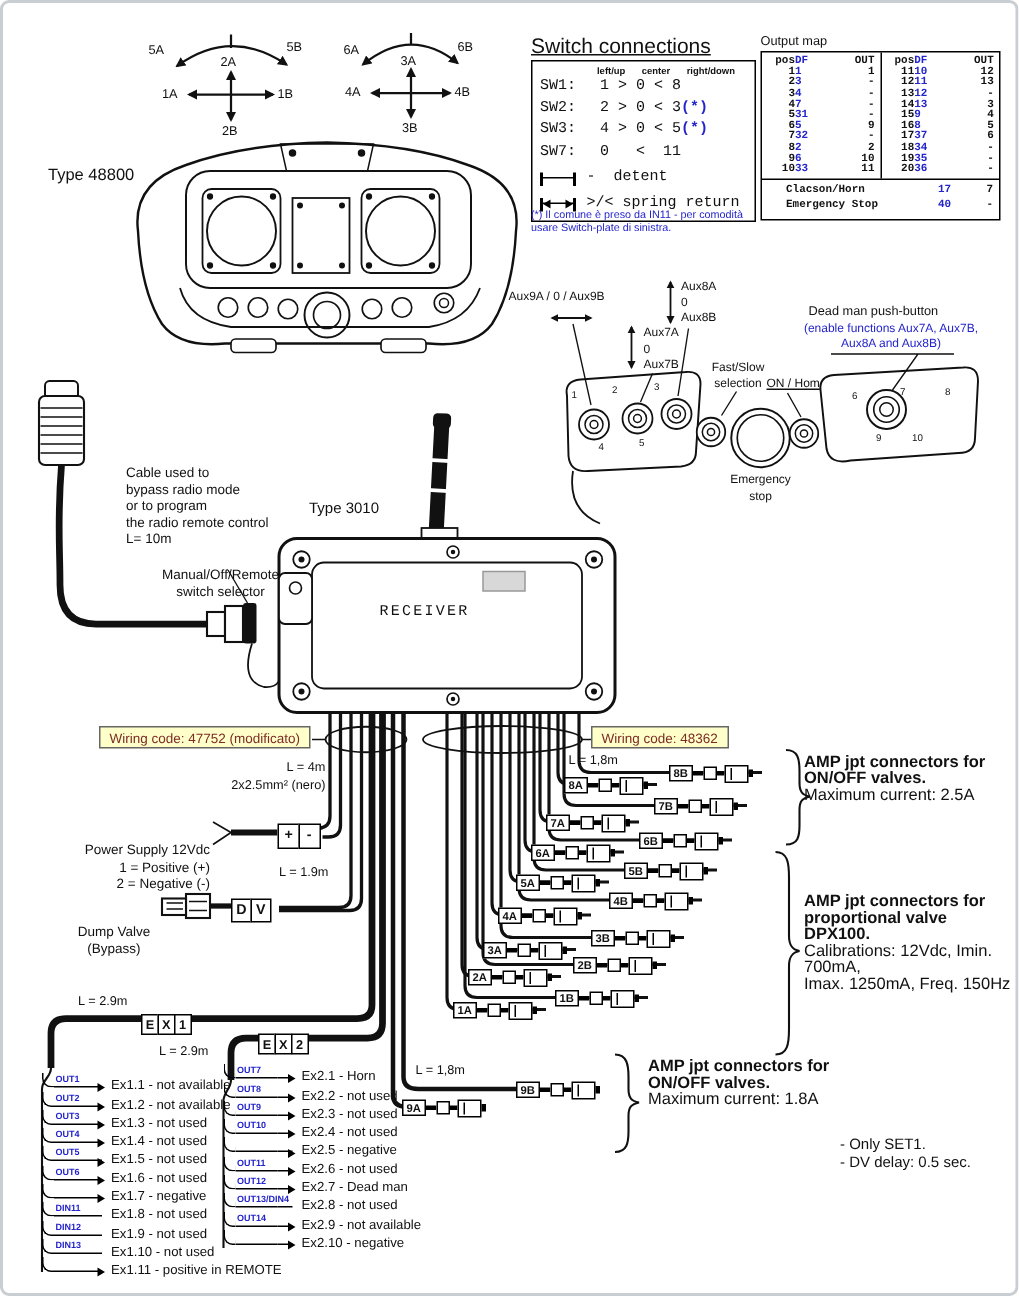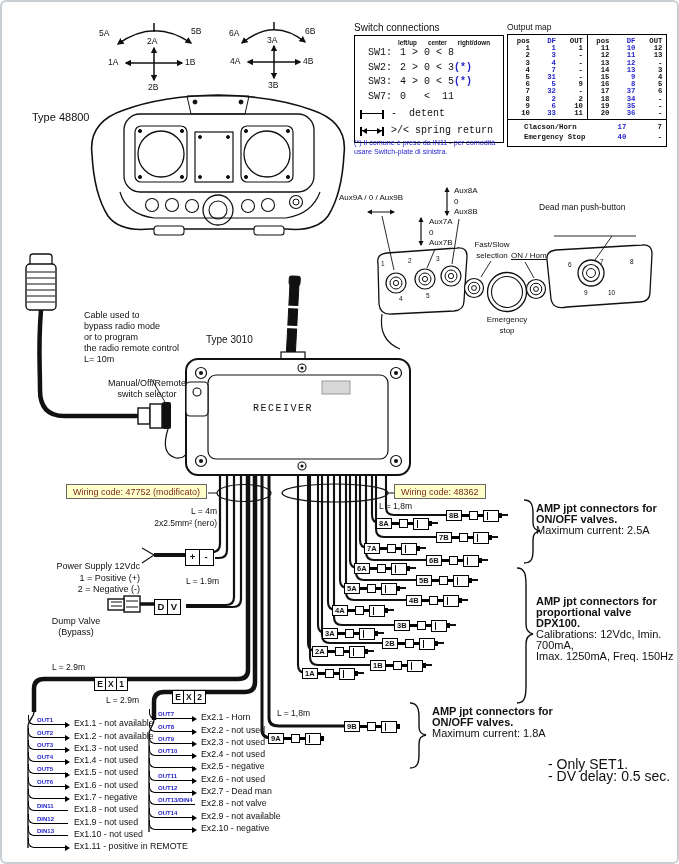--- a/index.html
+++ b/index.html
@@ -19,25 +19,25 @@
 
   
   .pcu-title{position:absolute;left:40px;top:68px;width:120px;text-align:right;
              font-size:11.5px;line-height:13px;white-space:pre-line;letter-spacing:.3px;}
   .pcu-type{position:absolute;left:30px;top:109px;font-size:11px;}
   .rx-type{position:absolute;left:204px;top:332px;font-size:10px;}
   .rx-label{position:absolute;left:251px;top:401px;width:92px;text-align:left;
             font-size:10px;letter-spacing:1.5px;font-family:Liberation Mono, monospace;}
 
   
-  .sc-title{font-size:10px;margin-bottom:2px;}
+  .sc-title{font-size:14px;margin-bottom:2px;text-decoration:underline;}
   .sc-box{border:1.5px solid #000;background:#fff;padding:3px 5px 4px 5px;}
   .sc-head{display:flex;gap:11px;padding-left:38px;font-size:6.3px;font-weight:bold;}
   .sc-row{display:flex;font-family:"Liberation Mono","DejaVu Sans Mono",monospace;
-          font-size:10px;line-height:14.5px;text-align:center;}
+          font-size:10px;line-height:14.5px;}
   .sc-name{width:40px;}
   .sc-val{white-space:pre;}
   .sc-star{color:#2424cc;font-weight:bold;white-space:pre;}
   .sc-leg{display:flex;align-items:center;gap:7px;
           font-family:"Liberation Mono","DejaVu Sans Mono",monospace;
           font-size:10px;line-height:14px;margin-top:3px;}
   .sc-leglabel{white-space:pre;}
   .sym{position:relative;width:20px;height:9px;display:inline-block;flex:0 0 20px;}
   .sym.detent{border-left:2px solid #000;border-right:2px solid #000;}
   .sym.detent::after{content:"";position:absolute;left:0;right:0;top:3.6px;border-top:1.6px solid #000;}
@@ -53,27 +53,27 @@
 
   
   .om-title{font-size:8.5px;margin-bottom:2px;}
   .om-box{border:1.5px solid #000;background:#fff;}
   .om-cols{display:flex;}
   .om-col{flex:1;padding:3px 2px 2px 4px;}
   .om-col.rcol{border-left:1.2px solid #000;}
   .om-row,.om-head{display:flex;font-family:"Liberation Mono","DejaVu Sans Mono",monospace;
           font-weight:bold;font-size:7.3px;line-height:7.2px;}
   .om-pos{width:18px;text-align:right;}
-  .om-df{width:26px;text-align:right;color:#2424cc;}
+  .om-df{width:26px;color:#2424cc;}
   .om-out{width:27px;text-align:right;}
   .om-footer{border-top:1.2px solid #000;padding:3px 4px 4px 4px;}
   .om-frow{display:flex;font-family:"Liberation Mono","DejaVu Sans Mono",monospace;
            font-weight:bold;font-size:7.3px;line-height:9.5px;}
   .om-flabel{width:92px;padding-left:12px;}
-  .om-fdf{width:26px;text-align:center;color:#2424cc;font-family:Liberation Mono, monospace;}
+  .om-fdf{width:26px;text-align:right;color:#2424cc;font-family:Liberation Mono, monospace;}
   .om-fout{width:30px;text-align:right;}
 
   
   .code-box{position:absolute;background:#ffffc9;border:1.1px solid #666;
             font-size:9px;color:#7d2b26;padding:1.5px 6px;white-space:nowrap;}
 
   
   .conn-row{position:absolute;display:flex;align-items:center;height:15px;}
   .clabel{border:1.2px solid #000;background:#fff;font-size:7.5px;font-weight:bold;
           padding:0 2px;line-height:9px;z-index:2;}
@@ -102,21 +102,21 @@
   .hook{width:7px;height:9px;border-left:1.3px solid #000;border-bottom:1.3px solid #000;
         border-bottom-left-radius:6px;margin-bottom:3px;flex:0 0 7px;}
   .tagwire{position:relative;min-width:22px;height:10px;border-bottom:1.3px solid #000;margin-bottom:3px;}
   .xlist.ex2 .tagwire{min-width:28px;}
   .xtag{position:absolute;left:1px;bottom:1px;font-size:6px;font-weight:bold;color:#2424cc;white-space:nowrap;}
   .lnk{width:10px;height:4px;border-bottom:1.3px solid #000;margin-bottom:3px;position:relative;}
   .lnk.arrow::after{content:"";position:absolute;right:-2px;bottom:-4.2px;width:0;height:0;
         border-left:5.5px solid #000;border-top:3px solid transparent;border-bottom:3px solid transparent;}
   .xtxt{font-size:8.8px;line-height:9px;margin-left:6px;margin-bottom:0;white-space:nowrap;}
 
-  .notes-bottom{position:absolute;left:546px;top:756px;font-size:14px;line-height:12px;white-space:pre-line;}
+  .notes-bottom{position:absolute;left:558px;top:756px;font-size:10px;line-height:12px;white-space:pre-line;}
   .underline{text-decoration:underline;}
   .plate-num{position:absolute;font-size:6.5px;}
 </style>
 </head>
 <body>
 
 <div id="canvas">
 
   <svg width="679" height="864" viewBox="0 0 679 864">
     <defs>
@@ -541,20 +541,22 @@
 Aux7B</div>
   <div class="lbl8" style="left:452px;top:184px">Aux8A
 0
 Aux8B</div>
   <div class="lbl8 center" style="left:464px;top:238px;width:52px">Fast/Slow
 selection</div>
   <span class="lbl underline" style="left:509px;top:249px;font-size:8px">ON / Hom</span>
   <div class="lbl8 center" style="left:479px;top:313px;width:52px">Emergency
 stop</div>
   <span class="lbl" style="left:537px;top:200px;font-size:8.5px">Dead man push-button</span>
+  <div class="lbl8 center blue" style="left:512px;top:212px;width:160px;line-height:10px">(enable functions Aux7A, Aux7B,
+Aux8A and Aux8B)</div>
   <span class="plate-num" style="left:379px;top:258px">1</span>
   <span class="plate-num" style="left:406px;top:255px">2</span>
   <span class="plate-num" style="left:434px;top:253px">3</span>
   <span class="plate-num" style="left:397px;top:293px">4</span>
   <span class="plate-num" style="left:424px;top:290px">5</span>
   <span class="plate-num" style="left:566px;top:259px">6</span>
   <span class="plate-num" style="left:598px;top:256px">7</span>
   <span class="plate-num" style="left:628px;top:256px">8</span>
   <span class="plate-num" style="left:582px;top:287px">9</span>
   <span class="plate-num" style="left:606px;top:287px">10</span>
@@ -897,21 +899,21 @@
         <span class="lnk arrow"></span>
         <span class="xtxt">Ex2.7 - Dead man</span>
       </div>
 
       <div class="xrow">
         <span class="hook"></span>
         <span class="tagwire">
           <span class="xtag">OUT13/DIN4</span>
         </span>
         <span class="lnk line"></span>
-        <span class="xtxt">Ex2.8 - not valve</span>
+        <span class="xtxt">Ex2.8 - not used</span>
       </div>
 
       <div class="xrow">
         <span class="hook"></span>
         <span class="tagwire">
           <span class="xtag">OUT14</span>
         </span>
         <span class="lnk arrow"></span>
         <span class="xtxt">Ex2.9 - not available</span>
       </div>

